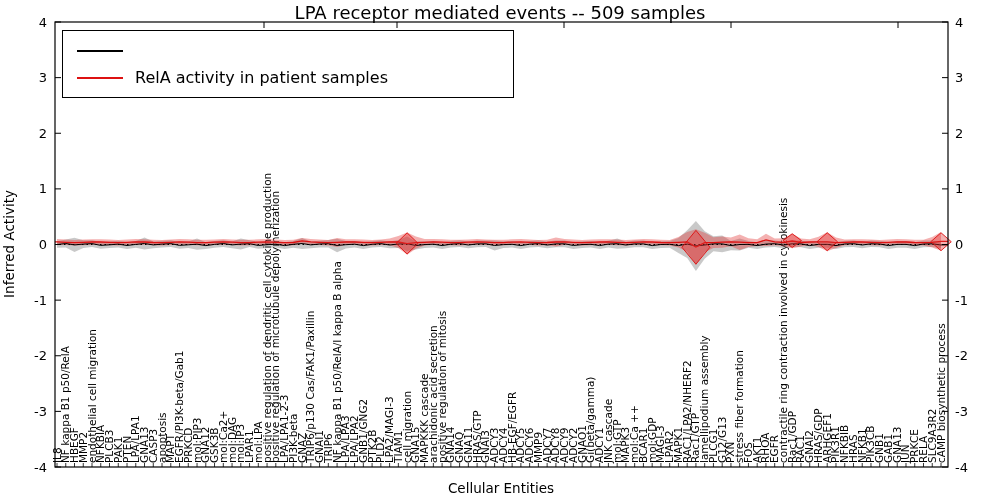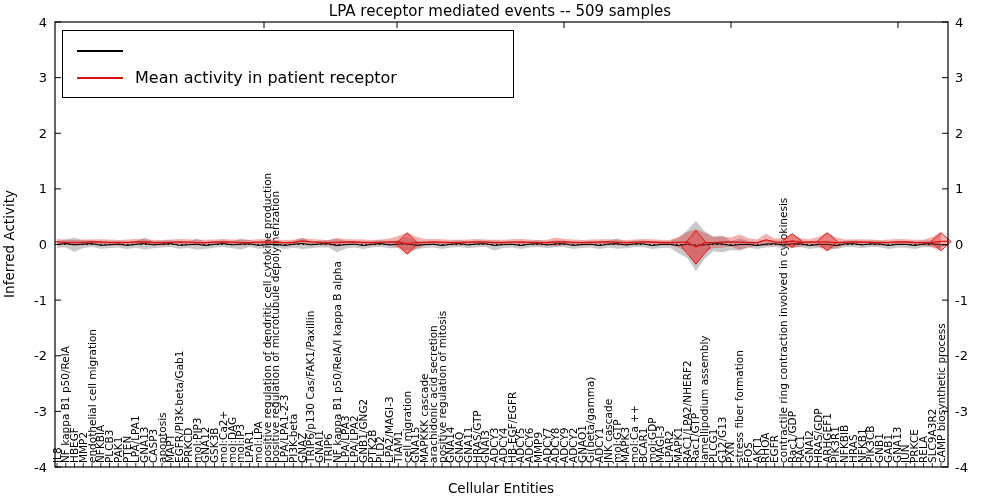--- a/index.html
+++ b/index.html
@@ -1,19 +1,19 @@
 <!DOCTYPE html>
 <html><head>
 <meta charset="utf-8">
 <style>
   html,body{margin:0;padding:0;background:#fff;}
   #figure{position:relative;width:1000px;height:500px;background:#ffffff;
           font-family:"DejaVu Sans","Liberation Sans",sans-serif;overflow:hidden;}
   #chart-title{position:absolute;left:0;top:2px;width:1000px;text-align:center;
-               font-size:15px;color:#000;}
+               font-size:18px;color:#000;}
   #legend{position:absolute;left:62px;top:30px;width:452px;background:#fff;
           border:1px solid #000;box-sizing:border-box;padding:6px 0 6px 14px;z-index:5;}
   .legend-row{display:flex;align-items:center;height:27px;}
   .legend-line{display:inline-block;width:46px;height:0;border-top:2px solid #000;margin-right:12px;}
   .legend-label{font-size:16px;color:#000;white-space:nowrap;}
   svg text{fill:#000;}
 </style>
 </head>
 <body>
 
@@ -292,16 +292,16 @@
     <text id="ylabel" x="14" y="244" font-size="13.5" text-anchor="middle" transform="rotate(-90 14 244)">Inferred Activity</text>
     <text id="xlabel" x="501" y="493" font-size="13.5" text-anchor="middle">Cellular Entities</text>
   </svg>
 
   <div id="legend">
     <div class="legend-row">
       <span class="legend-line" id="legend-line-0" style="border-top-color: rgb(0, 0, 0);"></span>
     </div>
     <div class="legend-row">
       <span class="legend-line" id="legend-line-1" style="border-top-color: rgb(221, 17, 17);"></span>
-      <span class="legend-label">Mean activity in patient receptor</span>
+      <span class="legend-label">RelA activity in patient samples</span>
     </div>
   </div>
 </div>
 
 </body></html>

